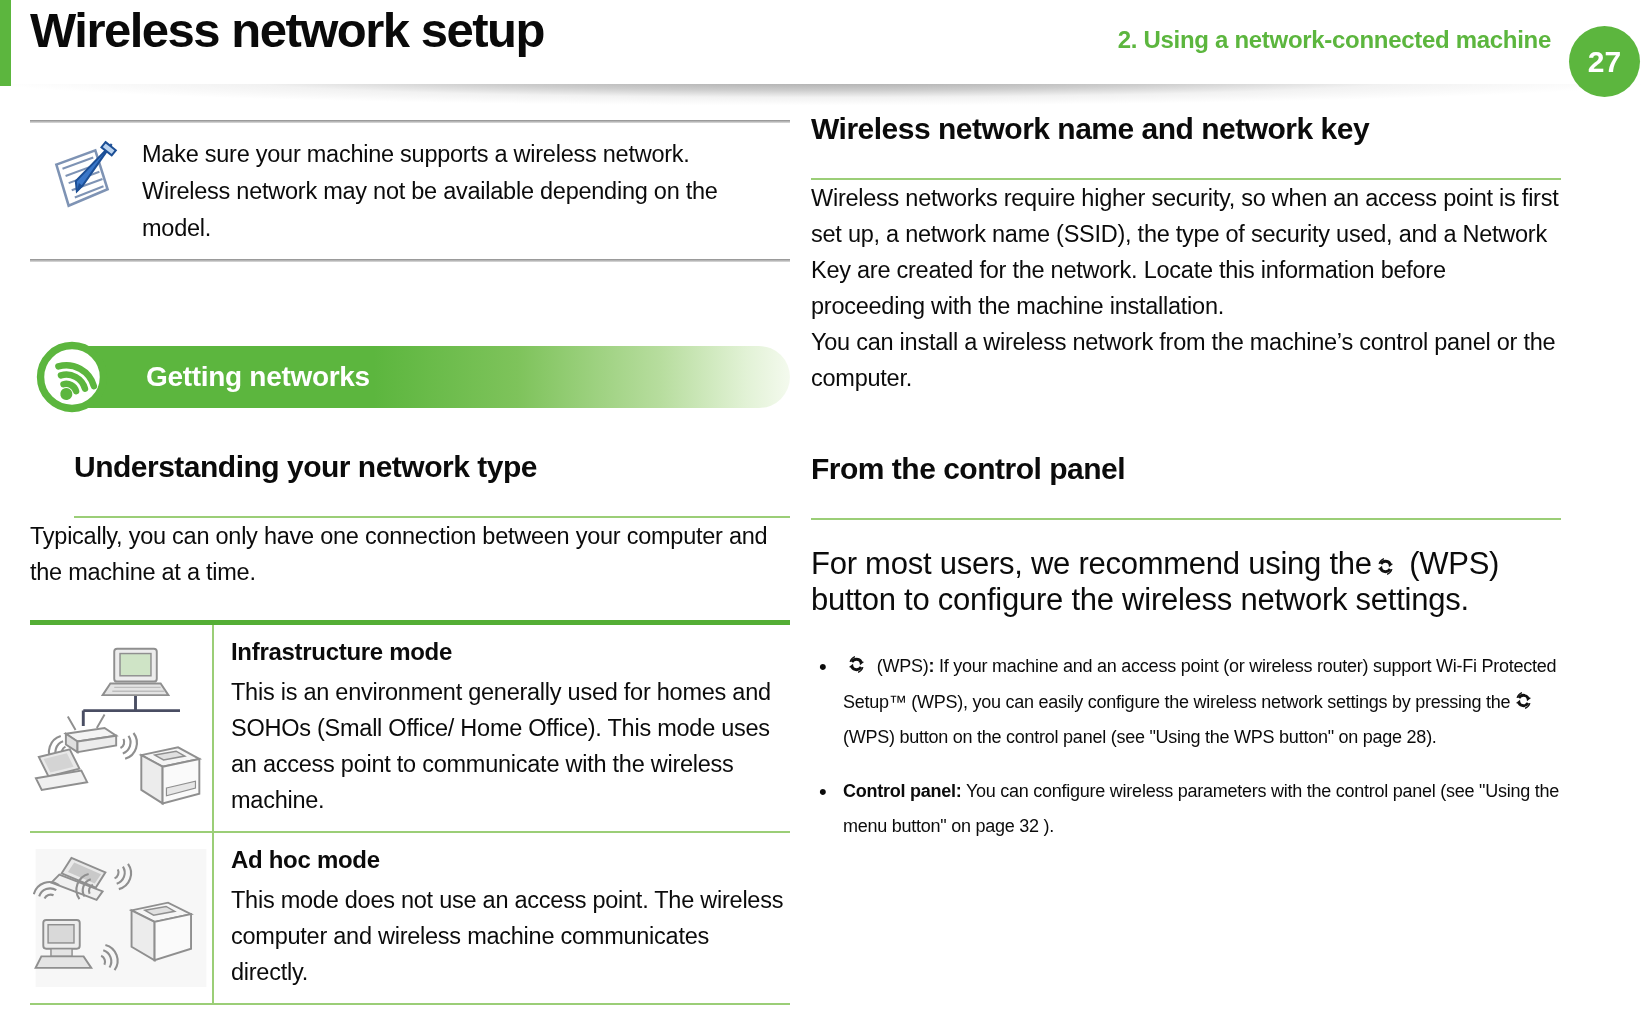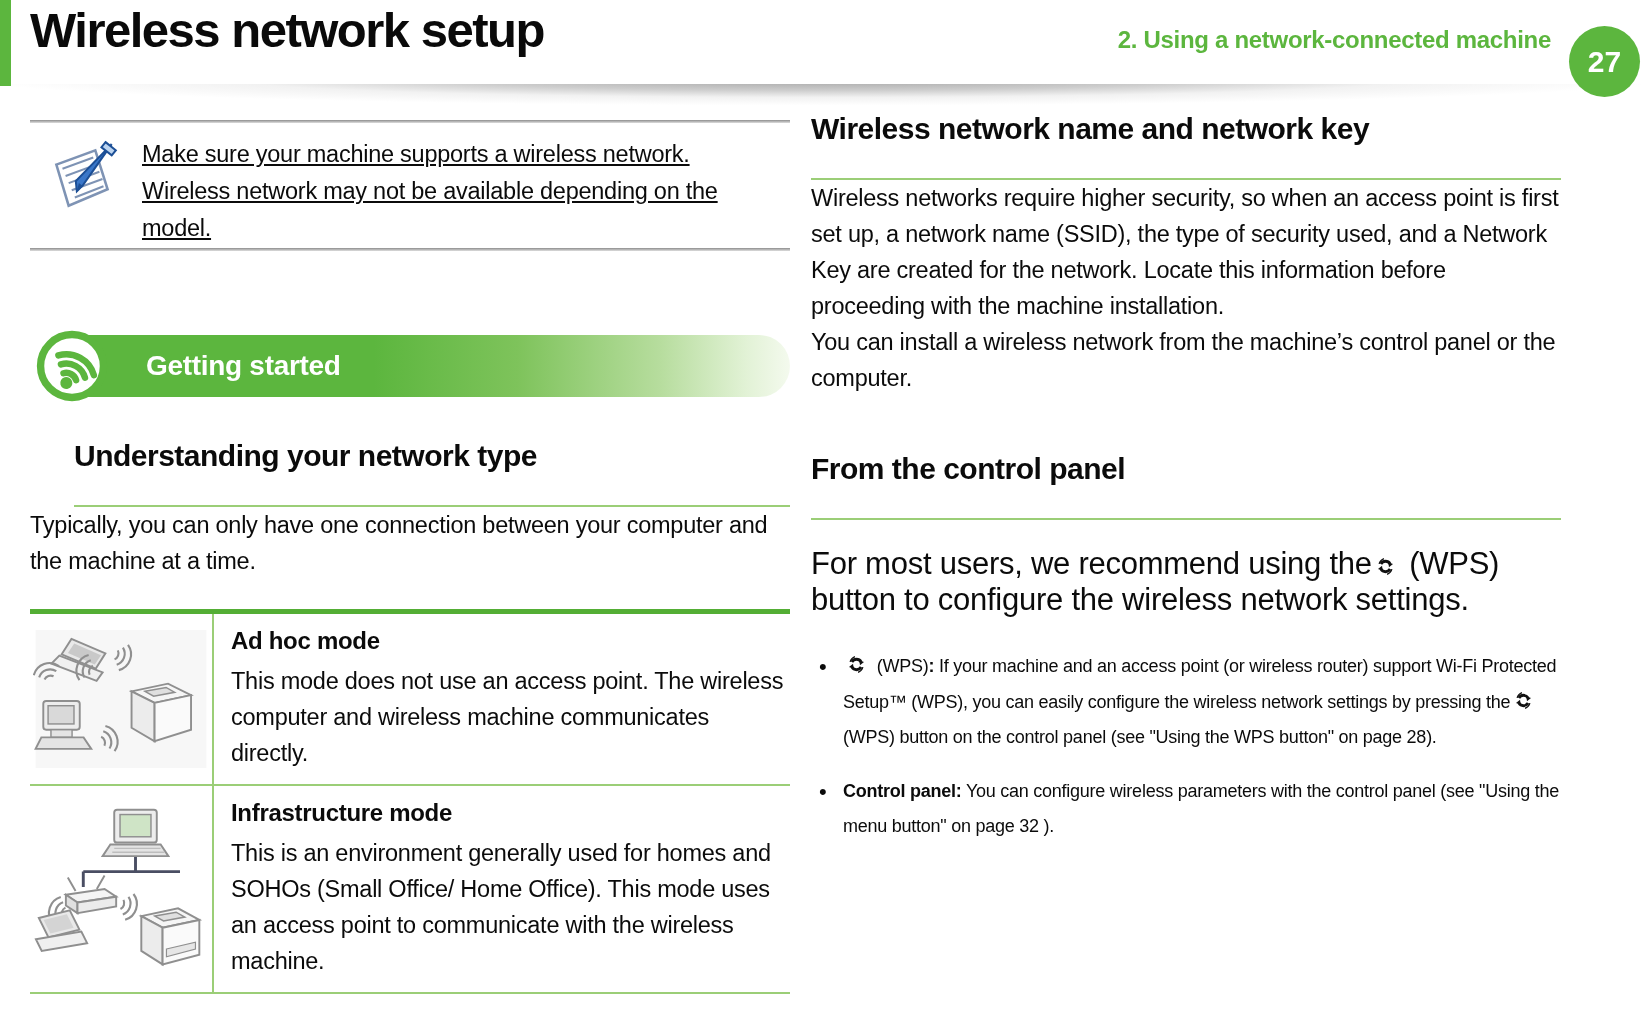--- a/index.html
+++ b/index.html
@@ -27,21 +27,21 @@
     display:flex;align-items:center;justify-content:center;z-index:2;}
   .hdr-shadow{position:absolute;left:0;top:84px;width:1641px;height:24px;
     background:radial-gradient(52% 115% at 50% -25%, rgba(40,40,40,.45) 0%, rgba(90,90,90,.30) 45%, rgba(160,160,160,.14) 70%, rgba(255,255,255,0) 100%);}
 
   
   main{display:flex;padding-left:30px;}
   .col-left{width:760px;}
   .col-right{width:750px;margin-left:21px;}
 
   
-  .note{margin-top:34px;position:relative;padding:16px 0 4px;text-decoration:underline;}
+  .note{margin-top:34px;position:relative;padding:16px 0 15px;}
   .note::before,.note::after{content:"";position:absolute;left:0;right:0;height:3px;
     background:linear-gradient(#8d8d8d,#dedede);}
   .note::before{top:0;}
   .note::after{bottom:0;}
   .note-inner{display:flex;align-items:flex-start;}
   .note-icon{width:82px;height:82px;flex:0 0 82px;margin:2px 18px 0 12px;}
   .note-text{margin:0;font-size:23.5px;line-height:37px;letter-spacing:-0.25px;max-width:640px;}
 
   
   .banner{position:relative;height:74px;}
@@ -146,29 +146,72 @@
           </svg>
           <p class="note-text">Make sure your machine supports a wireless network. Wireless network may not be available depending on the model.</p>
         </div>
       </div>
 
       <div class="banner left-b">
         <svg class="banner-circle">
             <use href="#sym-wifi-badge"></use>
           </svg>
         <div class="banner-bar">
-          <span class="banner-label">Getting started</span>
+          <span class="banner-label">Getting networks</span>
         </div>
       </div>
 
       <h2 class="sec-h">Understanding your network type</h2>
 
       <p class="body intro">Typically, you can only have one connection between your computer and the machine at a time.</p>
 
       <div class="modes">
+
+        <div class="mode-row">
+          <div class="mode-img">
+            <svg width="176" height="176" viewBox="0 0 182 180">
+              <defs>
+                <g id="wvA" fill="none" stroke="#8f8f8f" stroke-width="2.2">
+                  <path d="M0 -5 a7 7 0 0 1 0 10"></path>
+                  <path d="M4 -9.5 a12 12 0 0 1 0 19"></path>
+                  <path d="M8 -14 a17 17 0 0 1 0 28"></path>
+                </g>
+              </defs>
+
+              <path d="M106 56 V72 M52 72 H152 M52 72 V88" stroke="#4a4e63" stroke-width="3" fill="none"></path>
+
+              <rect x="84" y="8" width="44" height="34" rx="3" fill="#ededed" stroke="#8f8f8f" stroke-width="2"></rect>
+              <rect x="90" y="13" width="32" height="23" fill="#cfe4c6" stroke="#8f8f8f" stroke-width="1.5"></rect>
+              <path d="M80 44 L132 44 L140 56 L72 56 Z" fill="#e4e4e4" stroke="#8f8f8f" stroke-width="2"></path>
+              <path d="M84 48 L132 48 M82 52 L136 52" stroke="#bdbdbd" stroke-width="1.5"></path>
+
+              <path d="M44 92 L36 78 M66 90 L74 76" stroke="#8f8f8f" stroke-width="2" fill="none"></path>
+              <path d="M34 96 L74 90 L86 98 L46 104 Z" fill="#f4f4f4" stroke="#8f8f8f" stroke-width="2"></path>
+              <path d="M34 96 L46 104 L46 115 L34 107 Z" fill="#e0e0e0" stroke="#8f8f8f" stroke-width="2"></path>
+              <path d="M46 104 L86 98 L86 108 L46 115 Z" fill="#ececec" stroke="#8f8f8f" stroke-width="2"></path>
+
+              <use href="#wvA" transform="translate(92,106) rotate(18)"></use>
+              <use href="#wvA" transform="translate(32,114) rotate(198)"></use>
+
+              <path d="M6 120 L38 112 L48 132 L16 140 Z" fill="#e9e9e9" stroke="#8f8f8f" stroke-width="2"></path>
+              <path d="M11 122 L35 116 L42 130 L18 136 Z" fill="#d4d4d4"></path>
+              <path d="M3 142 L50 134 L56 146 L9 154 Z" fill="#f0f0f0" stroke="#8f8f8f" stroke-width="2"></path>
+
+              <path d="M112 118 L150 110 L172 122 L134 130 Z" fill="#f6f6f6" stroke="#8f8f8f" stroke-width="2"></path>
+              <path d="M126 118 L148 114 L157 119 L135 123 Z" fill="#e0e0e0" stroke="#8f8f8f" stroke-width="1.5"></path>
+              <path d="M112 118 L134 130 L134 168 L112 154 Z" fill="#ececec" stroke="#8f8f8f" stroke-width="2"></path>
+              <path d="M134 130 L172 122 L172 158 L134 168 Z" fill="#fafafa" stroke="#8f8f8f" stroke-width="2"></path>
+              <path d="M138 152 L168 145 L168 152 L138 160 Z" fill="#e6e6e6" stroke="#8f8f8f" stroke-width="1.2"></path>
+            </svg>
+          </div>
+          <div class="mode-body">
+            <h3 class="mode-title">Infrastructure mode</h3>
+            <p class="mode-desc">This is an environment generally used for homes and SOHOs (Small Office/ Home Office). This mode uses an access point to communicate with the wireless machine.</p>
+          </div>
+        </div>
 
         <div class="mode-row">
           <div class="mode-img">
             <svg width="176" height="142" viewBox="0 0 182 148">
               <defs>
                 <g id="wvB" fill="none" stroke="#8f8f8f" stroke-width="2.2">
                   <path d="M0 -5 a7 7 0 0 1 0 10"></path>
                   <path d="M4 -9.5 a12 12 0 0 1 0 19"></path>
                   <path d="M8 -14 a17 17 0 0 1 0 28"></path>
                 </g>
@@ -193,63 +236,20 @@
 
               <use href="#wvB" transform="translate(86,28) rotate(20)"></use>
               <use href="#wvB" transform="translate(60,44) rotate(200)"></use>
               <use href="#wvB" transform="translate(16,52) rotate(250)"></use>
               <use href="#wvB" transform="translate(72,118) rotate(-20)"></use>
             </svg>
           </div>
           <div class="mode-body">
             <h3 class="mode-title">Ad hoc mode</h3>
             <p class="mode-desc">This mode does not use an access point. The wireless computer and wireless machine communicates directly.</p>
-          </div>
-        </div>
-
-        <div class="mode-row">
-          <div class="mode-img">
-            <svg width="176" height="176" viewBox="0 0 182 180">
-              <defs>
-                <g id="wvA" fill="none" stroke="#8f8f8f" stroke-width="2.2">
-                  <path d="M0 -5 a7 7 0 0 1 0 10"></path>
-                  <path d="M4 -9.5 a12 12 0 0 1 0 19"></path>
-                  <path d="M8 -14 a17 17 0 0 1 0 28"></path>
-                </g>
-              </defs>
-
-              <path d="M106 56 V72 M52 72 H152 M52 72 V88" stroke="#4a4e63" stroke-width="3" fill="none"></path>
-
-              <rect x="84" y="8" width="44" height="34" rx="3" fill="#ededed" stroke="#8f8f8f" stroke-width="2"></rect>
-              <rect x="90" y="13" width="32" height="23" fill="#cfe4c6" stroke="#8f8f8f" stroke-width="1.5"></rect>
-              <path d="M80 44 L132 44 L140 56 L72 56 Z" fill="#e4e4e4" stroke="#8f8f8f" stroke-width="2"></path>
-              <path d="M84 48 L132 48 M82 52 L136 52" stroke="#bdbdbd" stroke-width="1.5"></path>
-
-              <path d="M44 92 L36 78 M66 90 L74 76" stroke="#8f8f8f" stroke-width="2" fill="none"></path>
-              <path d="M34 96 L74 90 L86 98 L46 104 Z" fill="#f4f4f4" stroke="#8f8f8f" stroke-width="2"></path>
-              <path d="M34 96 L46 104 L46 115 L34 107 Z" fill="#e0e0e0" stroke="#8f8f8f" stroke-width="2"></path>
-              <path d="M46 104 L86 98 L86 108 L46 115 Z" fill="#ececec" stroke="#8f8f8f" stroke-width="2"></path>
-
-              <use href="#wvA" transform="translate(92,106) rotate(18)"></use>
-              <use href="#wvA" transform="translate(32,114) rotate(198)"></use>
-
-              <path d="M6 120 L38 112 L48 132 L16 140 Z" fill="#e9e9e9" stroke="#8f8f8f" stroke-width="2"></path>
-              <path d="M11 122 L35 116 L42 130 L18 136 Z" fill="#d4d4d4"></path>
-              <path d="M3 142 L50 134 L56 146 L9 154 Z" fill="#f0f0f0" stroke="#8f8f8f" stroke-width="2"></path>
-
-              <path d="M112 118 L150 110 L172 122 L134 130 Z" fill="#f6f6f6" stroke="#8f8f8f" stroke-width="2"></path>
-              <path d="M126 118 L148 114 L157 119 L135 123 Z" fill="#e0e0e0" stroke="#8f8f8f" stroke-width="1.5"></path>
-              <path d="M112 118 L134 130 L134 168 L112 154 Z" fill="#ececec" stroke="#8f8f8f" stroke-width="2"></path>
-              <path d="M134 130 L172 122 L172 158 L134 168 Z" fill="#fafafa" stroke="#8f8f8f" stroke-width="2"></path>
-              <path d="M138 152 L168 145 L168 152 L138 160 Z" fill="#e6e6e6" stroke="#8f8f8f" stroke-width="1.2"></path>
-            </svg>
-          </div>
-          <div class="mode-body">
-            <h3 class="mode-title">Infrastructure mode</h3>
-            <p class="mode-desc">This is an environment generally used for homes and SOHOs (Small Office/ Home Office). This mode uses an access point to communicate with the wireless machine.</p>
           </div>
         </div>
 
       </div>
     </section>
 
     <section class="col-right">
 
       <h2 class="sec-h first">Wireless network name and network key</h2>
       <p class="body para-netkey">Wireless networks require higher security, so when an access point is first set up, a network name (SSID), the type of security used, and a Network Key are created for the network. Locate this information before proceeding with the machine installation.</p>

